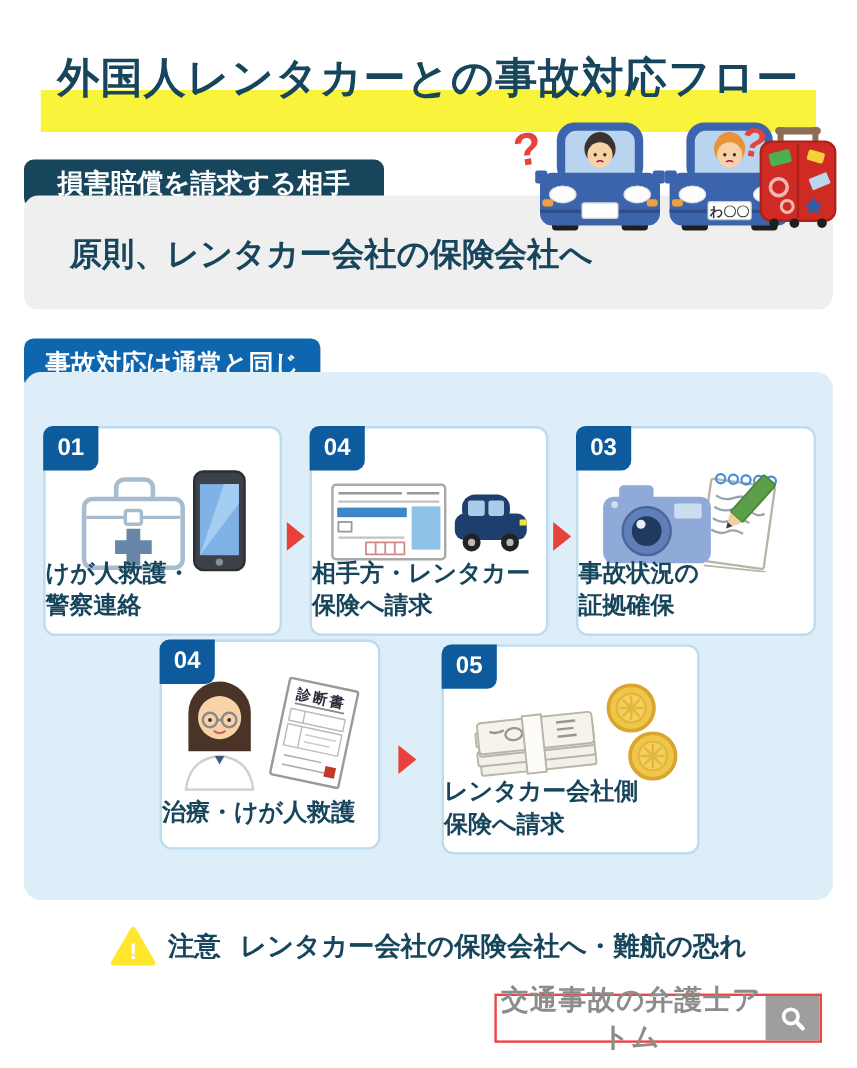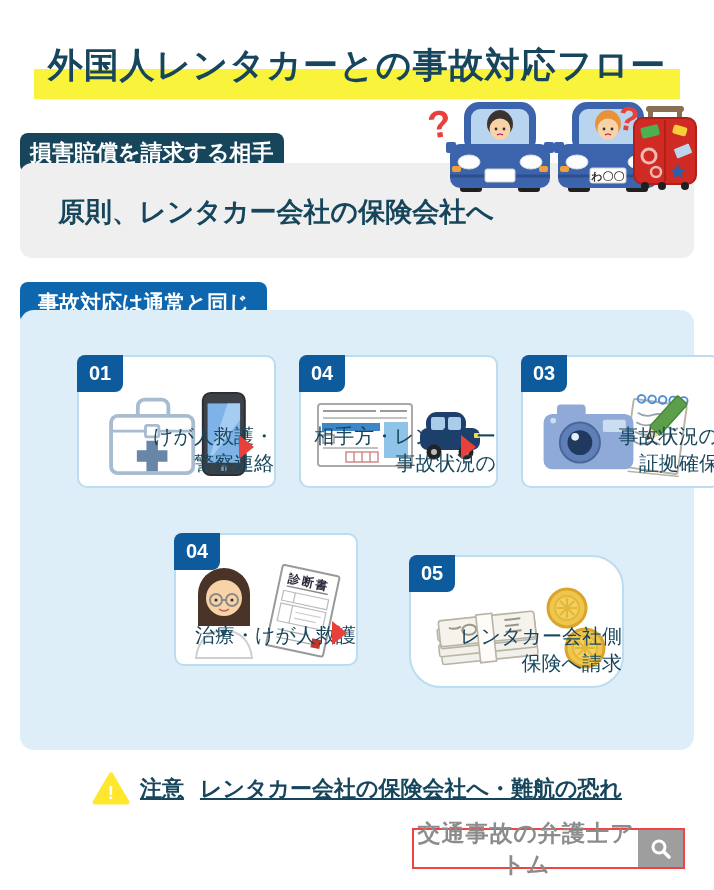--- a/index.html
+++ b/index.html
@@ -3,61 +3,61 @@
 <meta charset="utf-8">
 <style>
   * { margin:0; padding:0; box-sizing:border-box; }
   body { background:#fff; font-family:"Liberation Sans","DejaVu Sans",sans-serif; }
   .page { position:relative; width:714px; height:890px; background:#fff; overflow:hidden; margin:0 auto; }
 
   
   .title-wrap { position:absolute; top:42px; left:0; width:714px; text-align:center; }
   .title-text { display:inline-block; font-size:35px; font-weight:bold; color:#17465c; letter-spacing:1px;
     background:linear-gradient(to bottom, transparent 48%, #f9f43b 48%, #f9f43b 100%);
-    padding:0 14px 10px 14px; }
+    padding:0 14px 21px 14px; }
 
   
   .sec-label { position:absolute; color:#fff; font-weight:bold; border-radius:8px; display:flex; align-items:center; }
-  .sec1-label { left:20px; top:133px; height:40px; padding:0 10px; font-size:22px; background:#17465c; }
+  .sec1-label { left:20px; top:133px; height:40px; padding:0 28px; font-size:22px; background:#17465c; }
   .sec2-label { left:20px; top:282px; height:42px; padding:0 18px; font-size:21px; background:#0e67ae;justify-content:center; }
 
   
   .gray-band { position:absolute; left:20px; top:163px; width:674px; height:95px; background:#efefef; border-radius:12px; }
   .gray-band .band-text { position:absolute; left:38px; top:31px; font-size:27px; font-weight:bold; color:#17465c; }
 
   
   .illu { position:absolute; left:420px; top:96px; width:278px; height:100px; z-index:3; }
 
   
   .blue-panel { position:absolute; left:20px; top:310px; width:674px; height:440px; background:#ddeef8; border-radius:14px; }
-  .step-card { position:absolute; background:#fff; border:2px solid #bcdcf0; border-radius:10px; height:133px; z-index:2;margin-left:41px; }
+  .step-card { position:absolute; background:#fff; border:2px solid #bcdcf0; border-radius:10px; height:175px; z-index:2; }
   .card-1 { left:36px;  top:355px; width:199px; }
   .card-2 { left:258px; top:355px; width:199px; }
   .card-3 { left:480px; top:355px; width:200px; }
   .card-4 { left:133px; top:533px; width:184px; }
-  .card-5 { left:368px; top:555px; width:215px;border-radius:32px; }
+  .card-5 { left:368px; top:537px; width:215px; }
   .step-num { position:absolute; top:-2px; left:-2px; width:46px; height:37px; background:#0d5b9c; color:#fff;
     font-size:20px; font-weight:bold; display:flex; align-items:center; justify-content:center;
     border-radius:8px 0 8px 0; }
   .step-icon { position:absolute; top:34px; left:0; width:100%; height:86px; display:flex; align-items:center; justify-content:center; }
   .card-4 .step-icon, .card-5 .step-icon { top:30px; height:94px; }
-  .step-label { position:absolute; bottom:10px; left:0; width:100%; text-align:right; font-size:20px; font-weight:normal;
+  .step-label { position:absolute; bottom:10px; left:0; width:100%; text-align:left; font-size:20px; font-weight:bold;
     color:#17465c; line-height:1.32; white-space:pre-line; }
   .card-4 .step-label { bottom:16px; }
 
   
   .flow-arrow { position:absolute; width:0; height:0; border-top:12px solid transparent; border-bottom:12px solid transparent;
     border-left:15px solid #e8413c; z-index:2; }
   .arrow-1 { left:239px; top:435px; }
   .arrow-2 { left:461px; top:435px; }
   .arrow-3 { left:332px; top:621px; }
 
   
   .warning { position:absolute; top:772px; left:0; width:714px; display:flex; align-items:center; justify-content:center; gap:10px; }
-  .warning-text { font-size:22px; font-weight:bold; color:#17465c;text-decoration:underline; }
+  .warning-text { font-size:22px; font-weight:bold; color:#17465c; }
   .warning-label { margin-right:6px; }
 
   
   .search-bar { position:absolute; top:828px; left:412px; width:273px; height:41px; border:2px solid #ef4444;
     background:#fff; display:flex; align-items:center; }
   .search-text { flex:1; text-align:center; font-size:23px; font-weight:bold; color:#8c8c8c; letter-spacing:1px; }
   .search-btn { width:45px; height:37px; background:#9e9e9e; display:flex; align-items:center; justify-content:center; }
 </style>
 </head>
 <body>
@@ -195,21 +195,21 @@
           <rect x="28" y="11" width="13" height="13" rx="2" fill="#a9cde8"></rect>
           <circle cx="14" cy="46" r="7.5" fill="#222"></circle>
           <circle cx="14" cy="46" r="3" fill="#bbb"></circle>
           <circle cx="46" cy="46" r="7.5" fill="#222"></circle>
           <circle cx="46" cy="46" r="3" fill="#bbb"></circle>
           <rect x="54" y="27" width="6" height="5" rx="1" fill="#f5e04a"></rect>
         </g>
       </svg>
     </div>
     <div class="step-label">相手方・レンタカー
-事故状況の</div>
+保険へ請求</div>
   </div>
 
   <div class="step-card card-3">
     <div class="step-num">03</div>
     <div class="step-icon">
       <svg width="166" height="86" viewBox="0 0 166 90">
         <g transform="translate(92,2) rotate(8 30 40)">
           <rect x="0" y="10" width="56" height="72" rx="2" fill="#fff" stroke="#b9b2a6" stroke-width="2"></rect>
           <line x1="4" y1="86" x2="58" y2="84" stroke="#b9b2a6" stroke-width="1.5"></line>
           <circle cx="8" cy="9" r="4" fill="none" stroke="#4a90d9" stroke-width="2"></circle>

